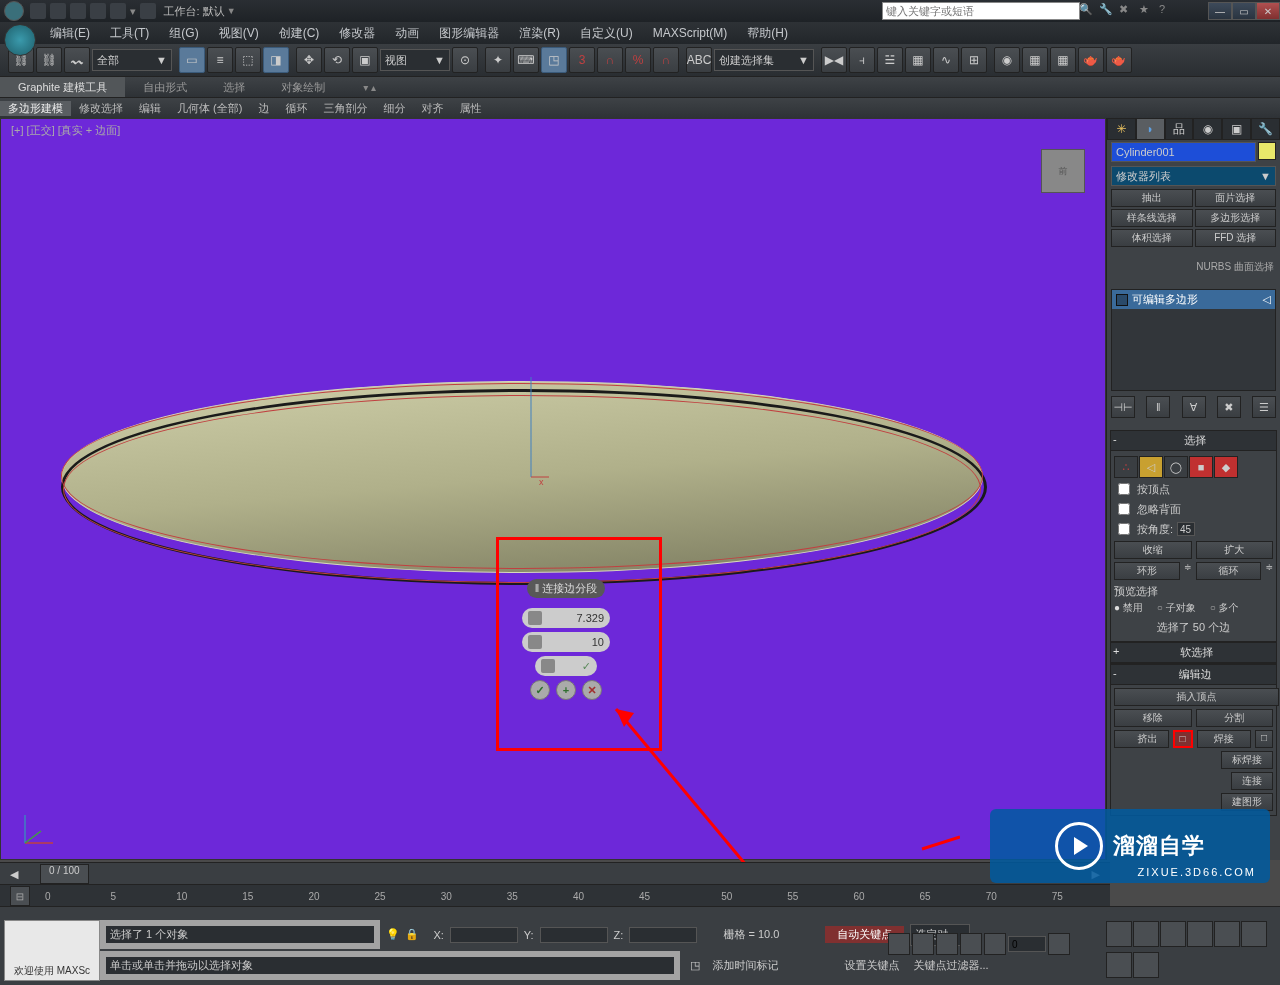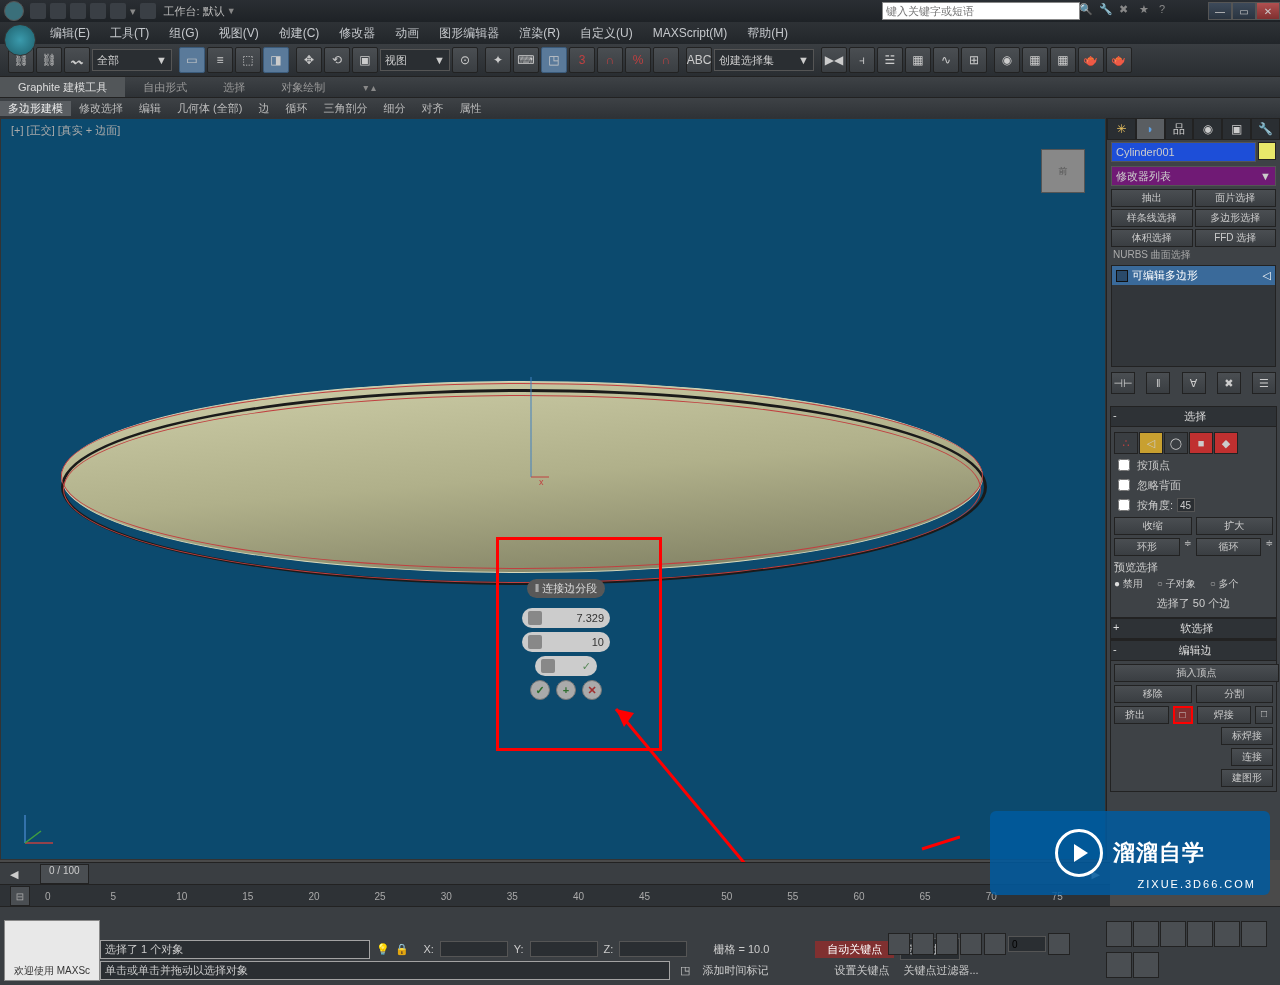--- a/index.html
+++ b/index.html
@@ -27,21 +27,21 @@
 .tcombo{height:20px;background:#2a2e32;border:1px solid #555;color:#ccc;padding:0 4px;font-size:11px;min-width:50px;display:flex;align-items:center;justify-content:space-between}
 
 .ribbon{height:20px;background:linear-gradient(#3e4246,#2e3236);display:flex;align-items:center;border-bottom:1px solid #222}
 .ribbon-tab{padding:0 18px;height:20px;display:flex;align-items:center;font-size:11px;color:#999}
 .ribbon-tab.active{background:#525659;color:#ddd}
 .ribbon2{height:20px;background:linear-gradient(#3e4246,#2e3236);display:flex;align-items:center;border-bottom:1px solid #222}
 .ribbon2 span{padding:0 8px;font-size:11px;color:#bbb}
 .ribbon2 span.active{background:#5a5e62;color:#eee}
 
 .body{position:absolute;top:118px;left:0;right:0;bottom:125px;display:flex}
-.viewport{flex:1;background:#0c4a6e;position:relative;border:1px solid #333}
+.viewport{flex:1;background:#6d28d9;position:relative;border:1px solid #333}
 .vp-label{position:absolute;top:4px;left:10px;color:#aaa;font-size:11px}
 .vp-cube{position:absolute;top:30px;right:20px;width:42px;height:42px;background:#888;border:1px solid #555;color:#555;font-size:9px;display:flex;align-items:center;justify-content:center}
 .vp-axis{position:absolute;bottom:10px;left:18px;width:40px;height:40px}
 
 .model{position:absolute;left:60px;top:262px;width:920px;height:210px}
 .model .disk{position:absolute;left:0;top:0;width:920px;height:190px;border-radius:50%;background:linear-gradient(175deg,#cecea8 0%,#b0b08a 50%,#7a7a5e 100%);border:1px solid #d8d8ba}
 .model .rim{position:absolute;left:0;top:8px;width:920px;height:190px;border-radius:50%;background:transparent;border:3px solid #1a1a1a}
 .model .edgesel{position:absolute;left:0;top:2px;width:920px;height:184px;border-radius:50%;border:1px solid #c04040}
 .model .edgesel2{position:absolute;left:2px;top:14px;width:916px;height:186px;border-radius:50%;border:1px solid #c04040}
 
@@ -58,21 +58,21 @@
 .red-box{position:absolute;left:495px;top:418px;width:160px;height:208px;border:3px solid red;pointer-events:none}
 .red-arrow{position:absolute;left:605px;top:580px;width:170px;height:200px;pointer-events:none}
 .red-arrow2{position:absolute;right:145px;bottom:6px;width:40px;height:18px;pointer-events:none}
 
 .cmdpanel{width:173px;background:#3e4246;border-left:1px solid #222;display:flex;flex-direction:column;overflow:hidden}
 .cptabs{height:22px;display:flex;background:#2a2e32}
 .cptabs span{flex:1;display:flex;align-items:center;justify-content:center;border:1px solid #222;font-size:12px}
 .cptabs span.active{background:#5a5e62}
 .objname{height:18px;background:#1d4ed8;border:1px solid #555;margin:2px 4px;color:#ccc;padding:0 4px;font-size:11px;display:flex;align-items:center}
 .colorsw{width:16px;height:16px;background:#e8e86a;border:1px solid #222;float:right}
-.combo{height:18px;background:#701a75;border:1px solid #555;margin:2px 4px;color:#ccc;padding:0 4px;font-size:11px;display:flex;align-items:center;justify-content:space-between}
+.combo{height:18px;background:#0c4a6e;border:1px solid #555;margin:2px 4px;color:#ccc;padding:0 4px;font-size:11px;display:flex;align-items:center;justify-content:space-between}
 .btnrow{display:flex;margin:1px 4px;gap:2px}
 .btnrow button{flex:1;height:18px;background:linear-gradient(#4a4e52,#3a3e42);border:1px solid #222;color:#ccc;font-size:10px}
 .stacklist{height:100px;background:#32363a;border:1px solid #222;margin:3px 4px}
 .stacklist .item{background:#3a6a9a;color:#fff;padding:2px 4px;font-size:11px;display:flex;align-items:center;gap:4px}
 .stacklist .sq{width:10px;height:10px;background:#2a4a6a;border:1px solid #111}
 .stacknav{display:flex;margin:2px 4px;gap:2px;justify-content:space-between}
 .stacknav span{width:22px;height:20px;background:linear-gradient(#4a4e52,#3a3e42);border:1px solid #222;display:flex;align-items:center;justify-content:center;font-size:11px}
 .rollout{border:1px solid #222;margin:0 3px}
 .rollout-hdr{background:#2e3236;text-align:center;padding:2px;font-size:11px;color:#ddd;border-bottom:1px solid #222}
 .rollout-body{padding:3px;background:#3e4246;font-size:11px}
@@ -92,25 +92,25 @@
 
 .timeslider{position:absolute;left:0;right:170px;bottom:100px;height:22px;background:#3a3e42;border-top:1px solid #222;display:flex;align-items:center;padding:0 40px}
 .timeslider .btn{background:#4a4e52;border:1px solid #222;padding:0 8px;height:18px;font-size:10px}
 .timetrack{position:absolute;left:0;right:170px;bottom:78px;height:22px;background:#2e3236;border-top:1px solid #222;display:flex;align-items:center;font-size:10px;color:#aaa;padding-left:40px}
 .statusbar{position:absolute;left:0;right:0;bottom:0;height:78px;background:#3a3e42;border-top:1px solid #222}
 .statusbar .welcome{position:absolute;left:4px;bottom:4px;width:90px;height:55px;background:#e8e8e8;color:#333;font-size:10px;display:flex;align-items:flex-end;justify-content:center;padding:2px;border:1px solid #888}
 .statusbar .coord{width:60px;height:14px;background:#2a2e32;border:1px solid #555;font-size:10px;padding:0 3px}
 .statusbar .nav{position:absolute;right:4px;bottom:4px;width:170px;height:60px;display:flex;flex-wrap:wrap;gap:1px}
 .statusbar .nav span{width:24px;height:24px;background:#4a4e52;border:1px solid #222}
 .promptpanel{position:absolute;left:100px;bottom:4px;right:200px}
-.promptpanel .pline{height:17px;background:#2a2e32;border:1px solid #a3a3a3;padding:0 4px;font-size:11px;color:#ccc;display:flex;align-items:center;margin:1px 0;width:560px}
+.promptpanel .pline{height:17px;background:#2a2e32;border:6px solid #a3a3a3;padding:0 4px;font-size:11px;color:#ccc;display:flex;align-items:center;margin:1px 0;width:560px}
 .timecontrols{position:absolute;right:210px;bottom:30px;display:flex;gap:2px;align-items:center}
 .timecontrols .tc{width:20px;height:20px;background:#4a4e52;border:1px solid #222}
 
-.watermark{position:absolute;right:10px;bottom:90px;width:280px;height:84px;background:rgba(0,90,160,0.85);border-radius:6px;display:flex;align-items:center;justify-content:center;color:#fff;font-size:22px;font-weight:bold;letter-spacing:1px}
+.watermark{position:absolute;right:10px;bottom:102px;width:280px;height:74px;background:rgba(0,90,160,0.85);border-radius:6px;display:flex;align-items:center;justify-content:center;color:#fff;font-size:22px;font-weight:bold;letter-spacing:1px}
 .watermark .play{width:42px;height:42px;border:3px solid #fff;border-radius:50%;display:flex;align-items:center;justify-content:center;margin-right:10px}
 .watermark .play::after{content:"";border-left:14px solid #fff;border-top:9px solid transparent;border-bottom:9px solid transparent;margin-left:4px}
 .watermark .sub{position:absolute;bottom:5px;right:14px;font-size:11px;letter-spacing:2px;font-weight:normal}
 </style>
 </head>
 <body>
 
 <div class="titlebar">
   <div class="logo"></div>
   <div class="qat-icon"></div>
@@ -302,21 +302,21 @@
         <button>面片选择</button>
       </div>
     <div class="btnrow">
         <button>样条线选择</button>
         <button>多边形选择</button>
       </div>
     <div class="btnrow">
         <button>体积选择</button>
         <button>FFD 选择</button>
       </div>
-    <div style="padding:0 6px;font-size:10px;color:#aaa">NURBS 曲面选择</div>
+    <div style="text-align:right;padding:12px 6px;font-size:10px;color:#aaa">NURBS 曲面选择</div>
     <div class="stacklist">
       <div class="item">
           <span class="sq"></span>
           <span>可编辑多边形</span>
           <span style="margin-left:auto">◁</span>
         </div>
     </div>
     <div class="stacknav">
       <span>⊣⊢</span>
       <span>‖</span>
@@ -375,21 +375,21 @@
 
     <div class="rollout">
       <div class="rollout-hdr"><span style="float:left">-</span><span>编辑边</span></div>
       <div class="rollout-body">
         <div style="text-align:center"><span class="smallbtn" style="width:90%;text-align:center;display:inline-block">插入顶点</span></div>
         <div style="display:flex;gap:4px;margin:3px 0">
           <span class="smallbtn" style="flex:1;text-align:center">移除</span>
           <span class="smallbtn" style="flex:1;text-align:center">分割</span>
         </div>
         <div style="display:flex;gap:4px;margin:3px 0">
-          <span class="smallbtn" style="flex:1;text-align:left">挤出</span>
+          <span class="smallbtn" style="flex:1;text-align:right">挤出</span>
             <span class="smallbtn" style="width:12px;padding:1px 2px;text-align:center;background:#803030;border:2px solid red">□</span>
           <span class="smallbtn" style="flex:1;text-align:center">焊接</span>
             <span class="smallbtn" style="width:12px;padding:1px 2px;text-align:center">□</span>
         </div>
         <div style="display:flex;gap:4px;margin:3px 0;justify-content:flex-end">
           <span class="smallbtn" style="text-align:center">标焊接</span>
         </div>
         <div style="display:flex;gap:4px;margin:3px 0;justify-content:flex-end">
           <span class="smallbtn" style="text-align:center">连接</span>
         </div>

